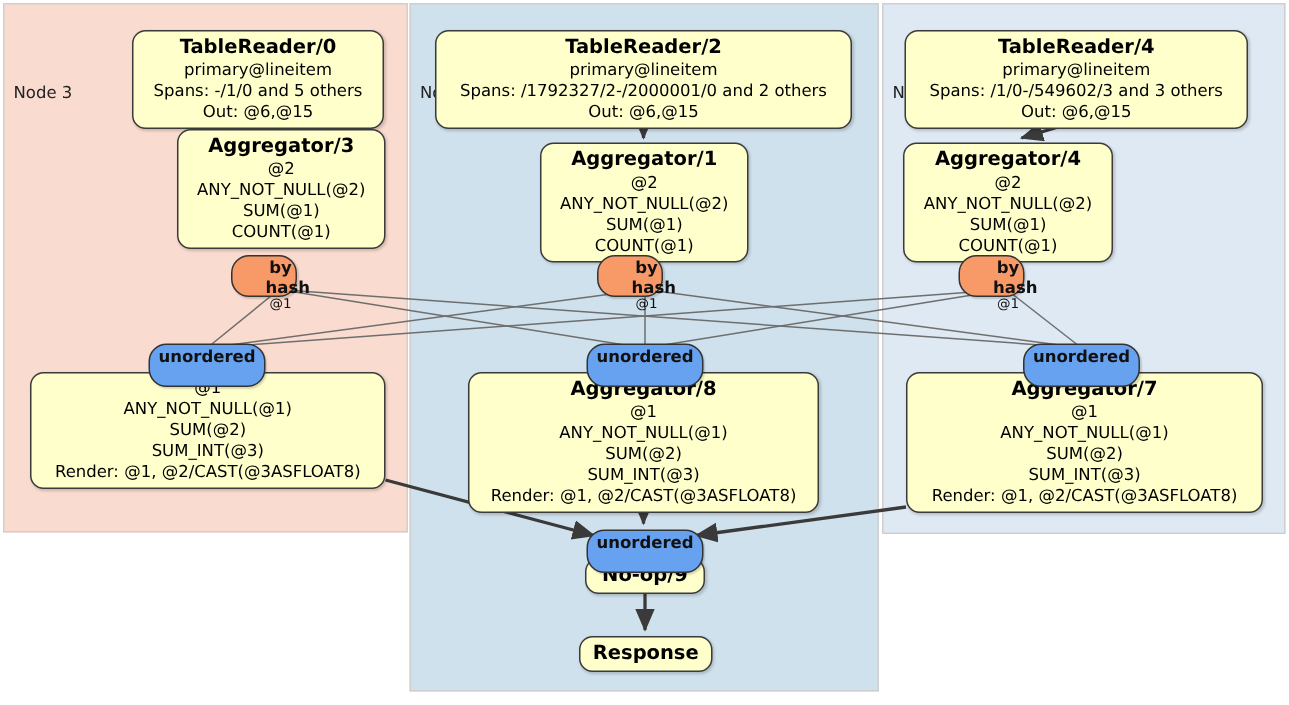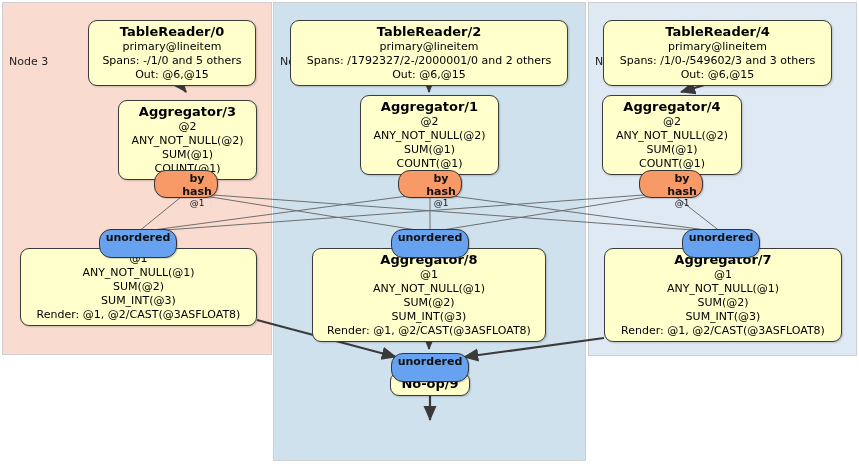--- a/index.html
+++ b/index.html
@@ -14,21 +14,21 @@
     border:1px solid #3b3b3b;border-radius:9px;padding:3px 4px;
     text-align:center;z-index:2;box-shadow:1px 1px 2px rgba(0,0,0,0.18);
   }
   .pbox .t{font-size:13px;font-weight:bold;line-height:16px;color:#000;white-space:nowrap;}
   .pbox .r{font-size:11px;line-height:14px;color:#000;white-space:nowrap;}
   .pill{
     position:absolute;box-sizing:border-box;border:1.4px solid #333;
     border-radius:12px;text-align:center;z-index:3;font-weight:bold;color:#111;
     box-shadow:1px 1px 1px rgba(0,0,0,0.15);
   }
-  .router{width:64px;height:28px;padding-top:1px;padding-left:22px;}
+  .router{width:44px;height:28px;padding-top:1px;padding-left:22px;}
   .router .lbl{font-size:11px;line-height:13px;font-weight:bold;}
   .router .tag{font-size:9px;line-height:11px;font-weight:normal;}
   .sync{width:78px;height:29px;font-size:11px;line-height:16px;}
   svg.edges{position:absolute;left:0;top:0;z-index:1;}
 </style>
 </head>
 <body>
 
 <div class="canvas">
 
@@ -82,21 +82,21 @@
     <div class="r">Spans: /1792327/2-/2000001/0 and 2 others</div>
     <div class="r">Out: @6,@15</div>
   </div>
   <div class="pbox" style="left:603px;top:20px;width:229px">
     <div class="t">TableReader/4</div>
     <div class="r">primary@lineitem</div>
     <div class="r">Spans: /1/0-/549602/3 and 3 others</div>
     <div class="r">Out: @6,@15</div>
   </div>
 
-  <div class="pbox" style="left:118px;top:100px;width:139px">
+  <div class="pbox" style="left:118px;top:86px;width:139px">
     <div class="t">Aggregator/3</div>
     <div class="r">@2</div>
     <div class="r">ANY_NOT_NULL(@2)</div>
     <div class="r">SUM(@1)</div>
     <div class="r">COUNT(@1)</div>
   </div>
   <div class="pbox" style="left:360px;top:95px;width:139px">
     <div class="t">Aggregator/1</div>
     <div class="r">@2</div>
     <div class="r">ANY_NOT_NULL(@2)</div>
@@ -157,14 +157,17 @@
     <div class="r">SUM_INT(@3)</div>
     <div class="r">Render: @1, @2/CAST(@3ASFLOAT8)</div>
   </div>
 
   <div class="pill sync" style="left: 391px; top: 353px; background-color: rgb(103, 162, 241);">
     <span>unordered</span>
   </div>
   <div class="pbox" style="left:390px;top:372px;width:80px">
     <div class="t">No-op/9</div>
   </div>
+  <div class="pbox" style="left:386px;top:424px;width:89px">
+    <div class="t">Response</div>
+  </div>
 
 </div>
 
 </body></html>

